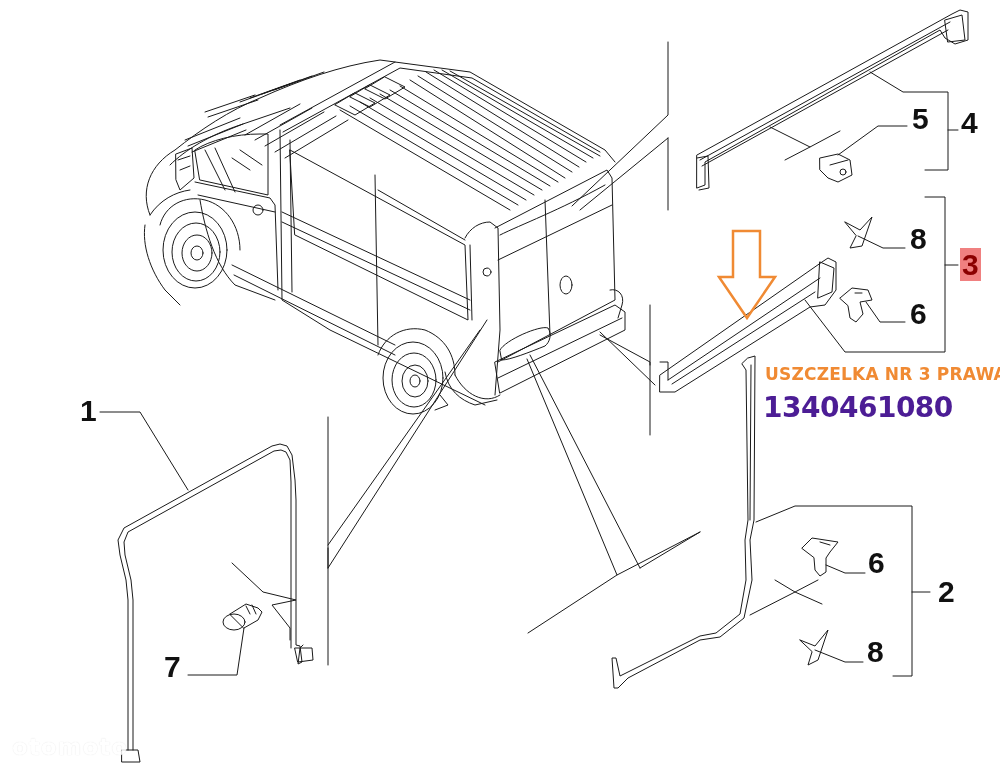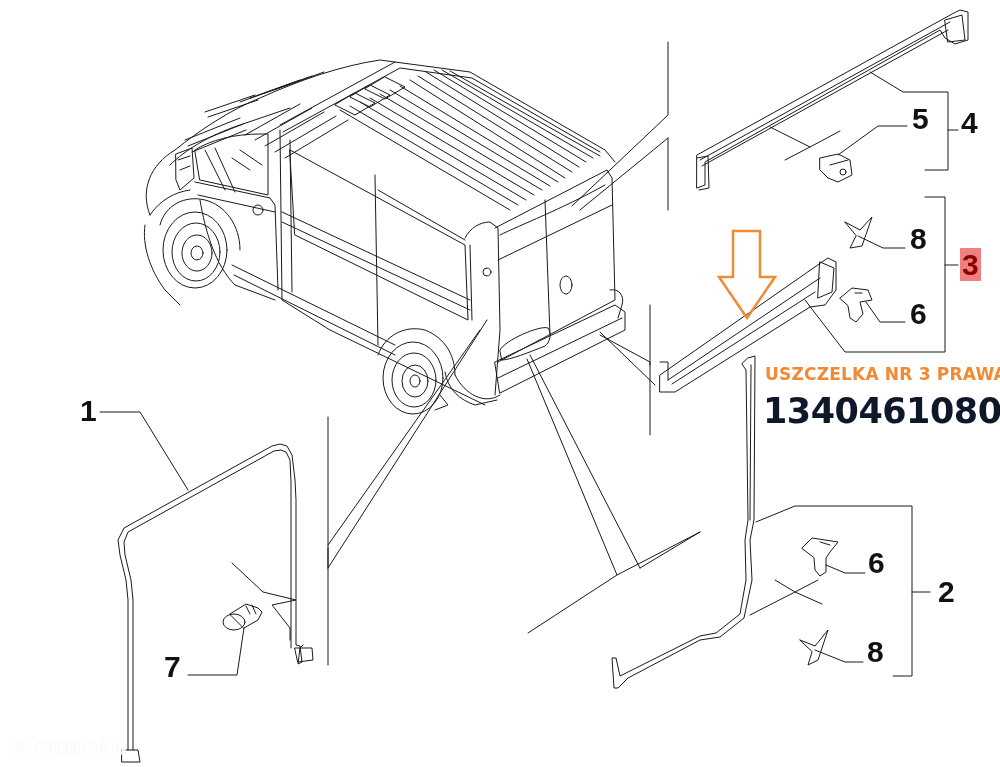--- a/index.html
+++ b/index.html
@@ -1,21 +1,21 @@
 <!DOCTYPE html>
 <html><head>
 <meta charset="utf-8">
 <style>
   html, body { margin: 0; padding: 0; background: #ffffff; }
   body { width: 1000px; height: 767px; position: relative; overflow: hidden; font-family: "Liberation Sans", sans-serif; }
   #diagram { position: absolute; left: 0; top: 0; width: 1000px; height: 767px; }
   .callout { position: absolute; font-family: "Liberation Sans", sans-serif; font-weight: bold; font-size: 30px; color: #111111; line-height: 1; }
   .callout-highlight { background: #f08080; color: #8b0000; padding: 0 2px; }
   .promo-title { position: absolute; left: 765px; top: 364px; font-family: "DejaVu Sans", sans-serif; font-weight: bold; font-size: 17px; color: #f08a33; letter-spacing: 0.2px; white-space: nowrap; }
-  .promo-number { position: absolute; left: 763px; top: 391px; font-family: "DejaVu Sans", sans-serif; font-weight: bold; font-size: 35px; color: #0f172a; letter-spacing: -0.5px; white-space: nowrap; }
+  .promo-number { position: absolute; left: 763px; top: 391px; font-family: "DejaVu Sans", sans-serif; font-weight: bold; font-size: 28px; color: #4c1d95; letter-spacing: -0.5px; white-space: nowrap; }
   .watermark { position: absolute; left: 12px; top: 734px; font-family: "DejaVu Sans", sans-serif; font-size: 23px; font-weight: bold; color: #ffffff; opacity: 0.85; letter-spacing: 1px; text-shadow: 0 0 1px #d8d8d8; }
 </style>
 </head>
 <body>
 
 <div id="diagram">
 <svg width="1000" height="767" viewBox="0 0 1000 767" xmlns="http://www.w3.org/2000/svg">
   <g fill="none" stroke="#1a1a1a" stroke-width="1" stroke-linejoin="round" stroke-linecap="round">
 
     <g>

